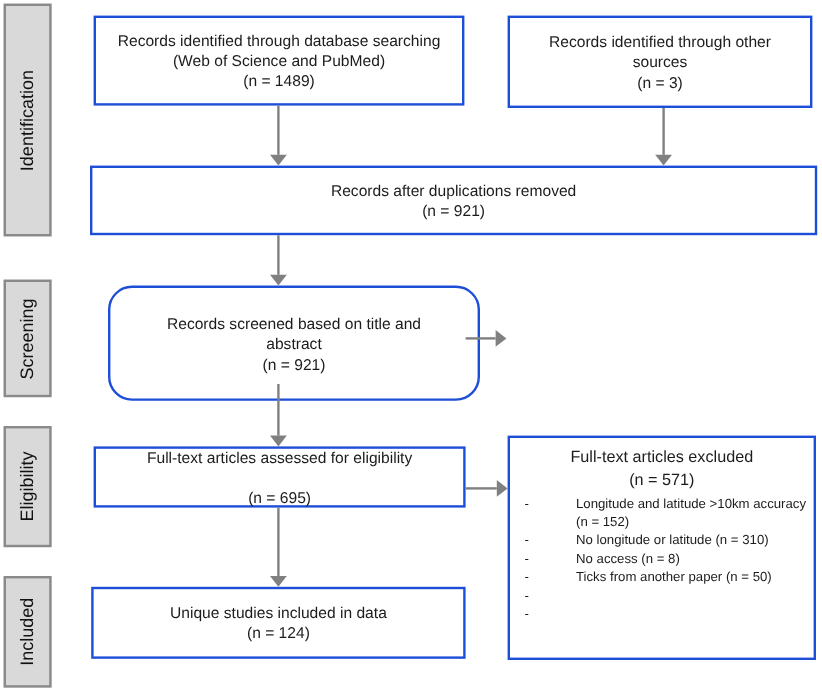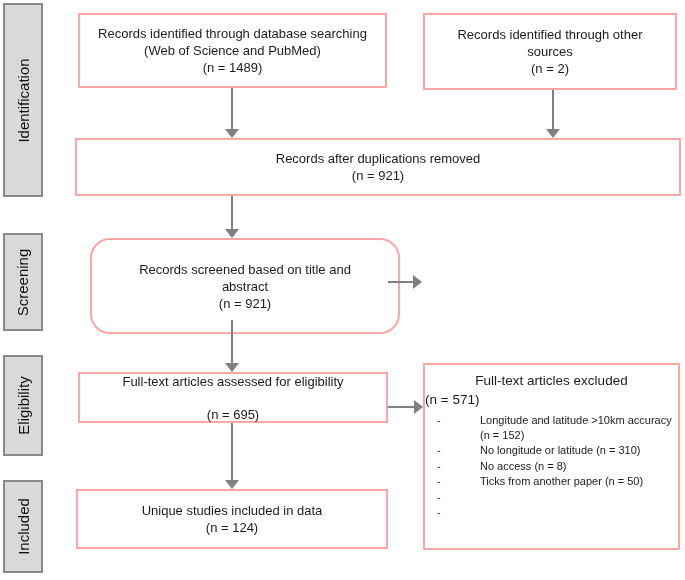--- a/index.html
+++ b/index.html
@@ -10,28 +10,28 @@
   
   .stage {
     position:absolute; left:3px; width:40px; box-sizing:border-box;
     background:#d9d9d9; border:2px solid #8a8a8a;
     display:flex; align-items:center; justify-content:center;
   }
   .stage-text { transform:rotate(-90deg); white-space:nowrap; font-size:15px; color:#111; }
   
   .fbox {
     position:absolute; box-sizing:border-box; background:#ffffff;
-    border:2px solid #fca5a5; display:flex; flex-direction:column;
+    border:2px solid #1d4ed8; display:flex; flex-direction:column;
     align-items:center; justify-content:center; text-align:center;
     font-size:13px; line-height:17px;
   }
   .fbox .txt { margin:0 auto; }
   .fbox.listbox { justify-content:flex-start; padding-top:6px; }
   .lb-title { font-size:13.5px; line-height:19px; text-align:center; width:100%; }
-  .lb-count { font-size:13.5px; line-height:19px; text-align:left; width:100%; }
+  .lb-count { font-size:13.5px; line-height:19px; text-align:center; width:100%; }
   .ex-list { width:100%; margin-top:4px; box-sizing:border-box; }
   .li-row {
     display:flex; font-size:11px; line-height:14.5px; text-align:left;
     padding:0 2px 1px 12px; box-sizing:border-box;
   }
   .li-marker { width:43px; flex:none; }
   .li-text { flex:1; }
   
   .varrow { position:absolute; width:2px; background:#808080; }
   .varrow .head {
@@ -63,21 +63,21 @@
   <div class="stage" style="top:480px; height:93px;">
     <span class="stage-text">Included</span>
   </div>
 
   <div class="fbox" style="left:78px; top:13px; width:309px; height:75px;">
     <div class="txt" style="max-width:272px;">Records identified through database searching (Web of Science and PubMed)</div>
     <div class="txt">(n = 1489)</div>
   </div>
   <div class="fbox" style="left:423px; top:13px; width:254px; height:77px;">
     <div class="txt" style="max-width:222px;">Records identified through other sources</div>
-    <div class="txt">(n = 2)</div>
+    <div class="txt">(n = 3)</div>
   </div>
 
   <div class="fbox" style="left:75px; top:138px; width:606px; height:58px;">
     <div class="txt">Records after duplications removed</div>
     <div class="txt">(n = 921)</div>
   </div>
 
   <div class="fbox" style="left:90px; top:238px; width:310px; height:96px;border-radius:20px;">
     <div class="txt" style="max-width:250px;">Records screened based on title and abstract</div>
     <div class="txt">(n = 921)</div>

